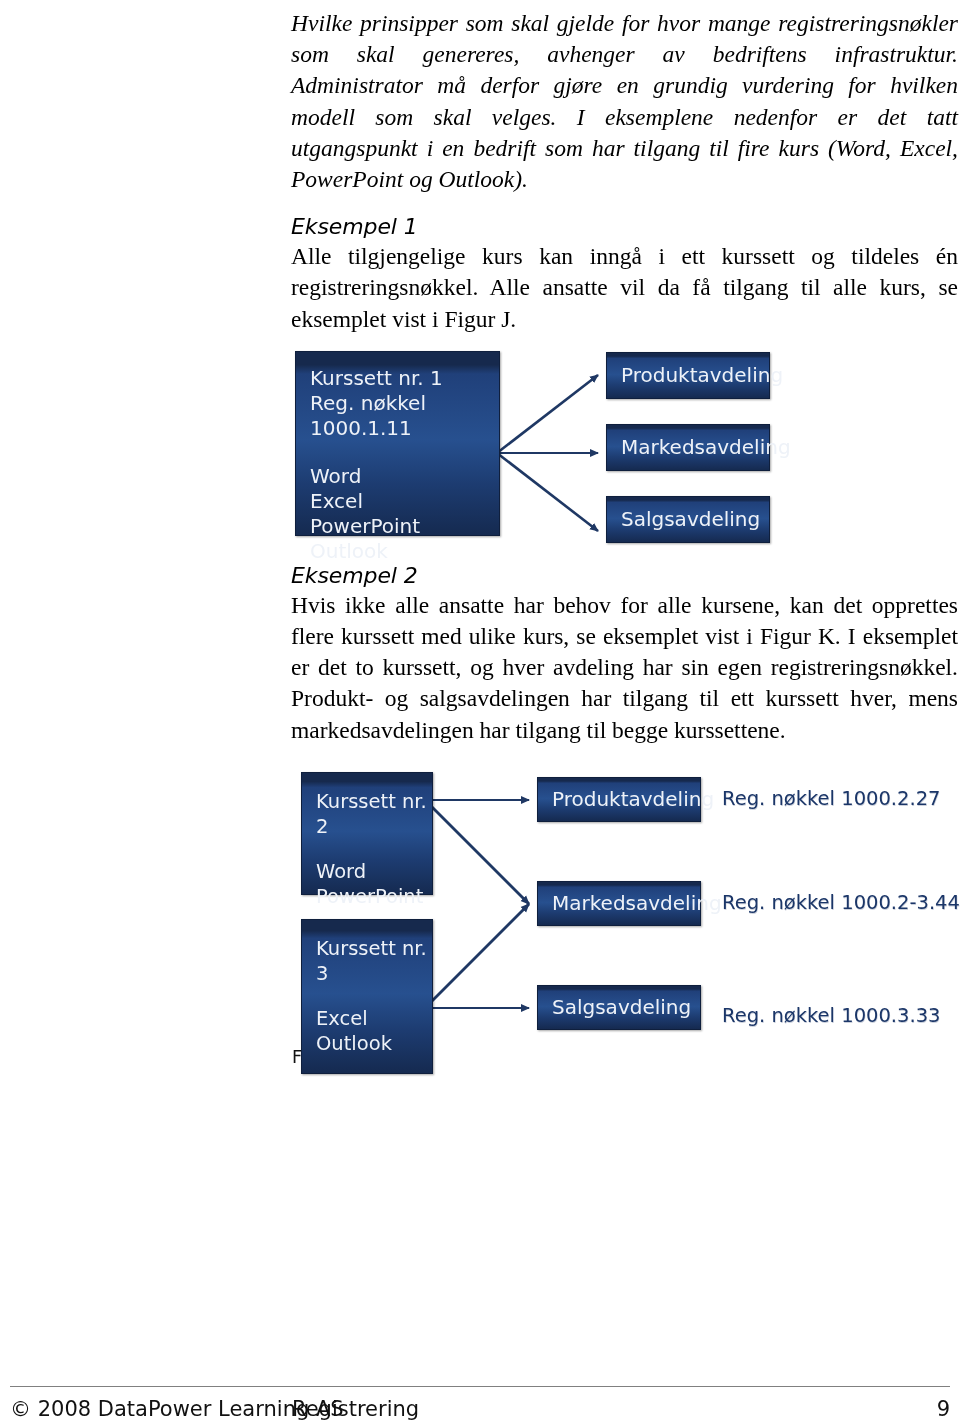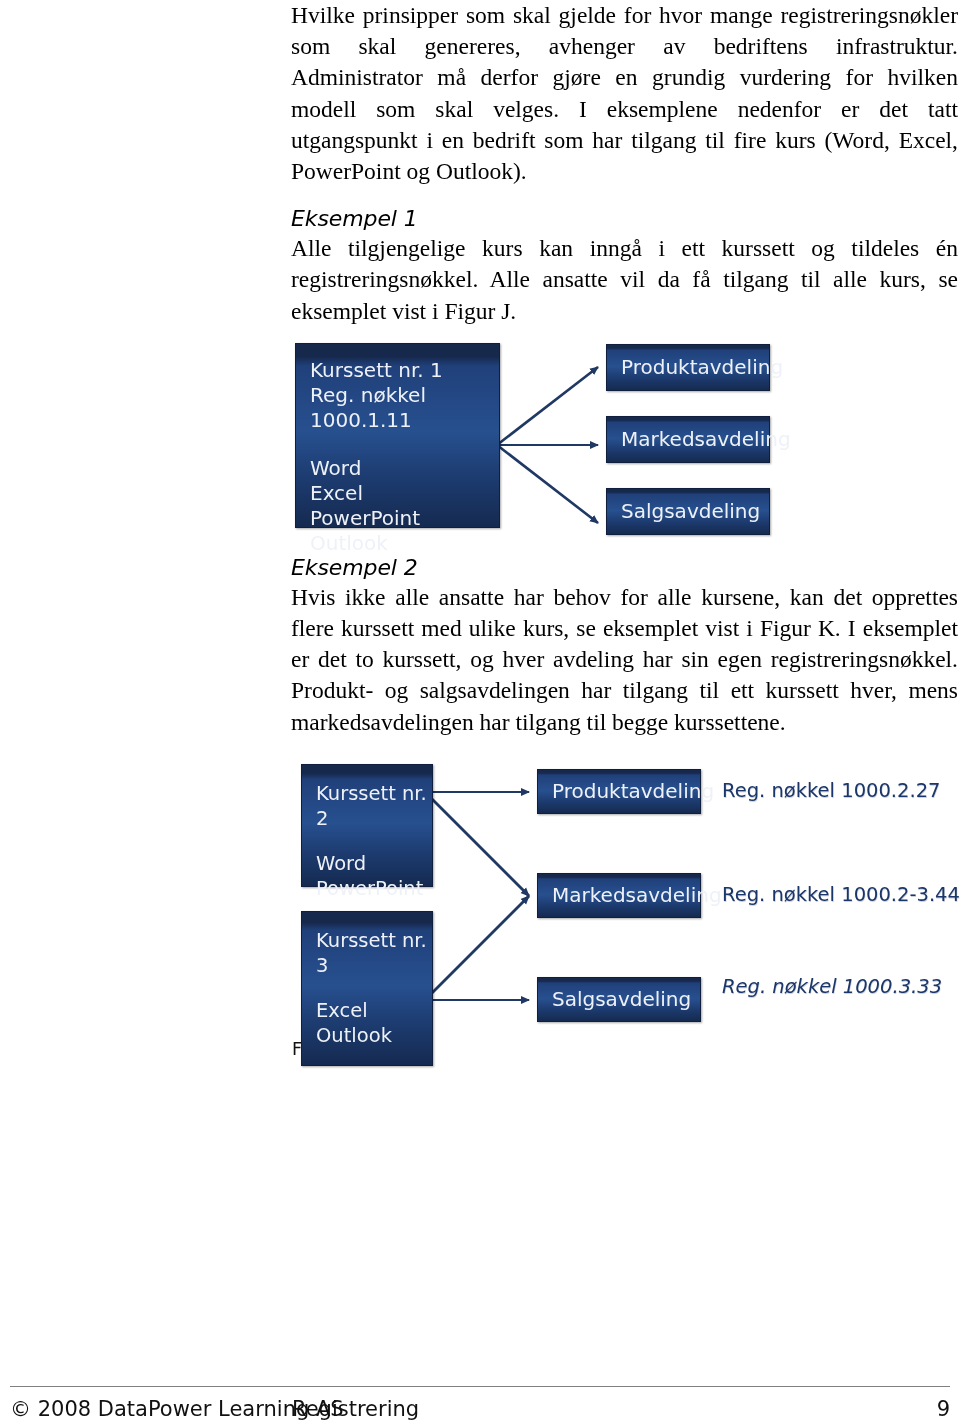--- a/index.html
+++ b/index.html
@@ -31,21 +31,21 @@
 
   p.body {
     font-family: "Liberation Serif", serif;
     font-size: 23.5px;
     line-height: 31.2px;
     text-align: justify;
     text-justify: inter-word;
     margin: 0;
     hyphens: manual;
   }
-  p.body.first { margin-top: 0; }
+  p.body.first { margin-top: 8px; font-style: italic; }
 
   h2.heading {
     font-family: "DejaVu Sans", sans-serif;
     font-weight: 400;
     font-size: 22px;
     line-height: 28px;
     margin: 0;
     letter-spacing: -0.1px;
     font-style: italic;
   }
@@ -234,21 +234,21 @@
         <div class="node dept" style="left:246px;top:113px;width:164px;height:45px;">
           <span class="nlabel">Markedsavdeling</span>
         </div>
 
         <div class="node dept" style="left:246px;top:217px;width:164px;height:45px;">
           <span class="nlabel">Salgsavdeling</span>
         </div>
 
         <div class="regkey" style="left:431px;top:20px;">Reg. nøkkel 1000.2.27</div>
         <div class="regkey" style="left:431px;top:124px;">Reg. nøkkel 1000.2-3.44</div>
-        <div class="regkey" style="left:431px;top:216px;font-style:italic;">Reg. nøkkel 1000.3.33</div>
+        <div class="regkey" style="left:431px;top:237px;">Reg. nøkkel 1000.3.33</div>
       </div>
 
       <div class="caption" style="margin-top:6px;margin-left:1px;">Figur K</div>
     </div>
 
   </div>
 
   <div class="footer-rule"></div>
 
   <div class="footer">

